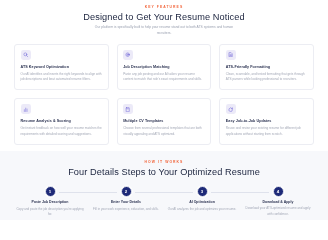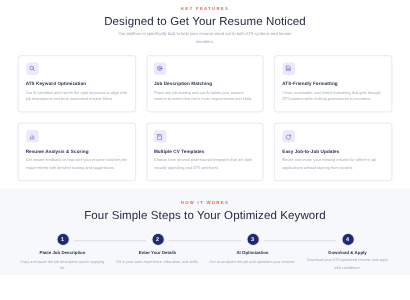--- a/index.html
+++ b/index.html
@@ -205,21 +205,21 @@
         </div>
         <div class="card-title">Easy Job-to-Job Updates</div>
         <div class="card-desc">Reuse and revise your existing resume for different job applications without starting from scratch.</div>
       </div>
 
     </div>
   </section>
 
   <section class="steps">
     <div class="eyebrow">HOW IT WORKS</div>
-    <h2 class="sec-title">Four Simple Steps to Your Optimized Keyword</h2>
+    <h2 class="sec-title">Four Details Steps to Your Optimized Resume</h2>
 
     <div class="steps-row">
 
       <div class="step">
         <div class="step-line"></div>
         <div class="step-badge">1</div>
         <div class="step-title">Paste Job Description</div>
         <div class="step-desc">Copy and paste the job description you're applying for.</div>
       </div>
 

